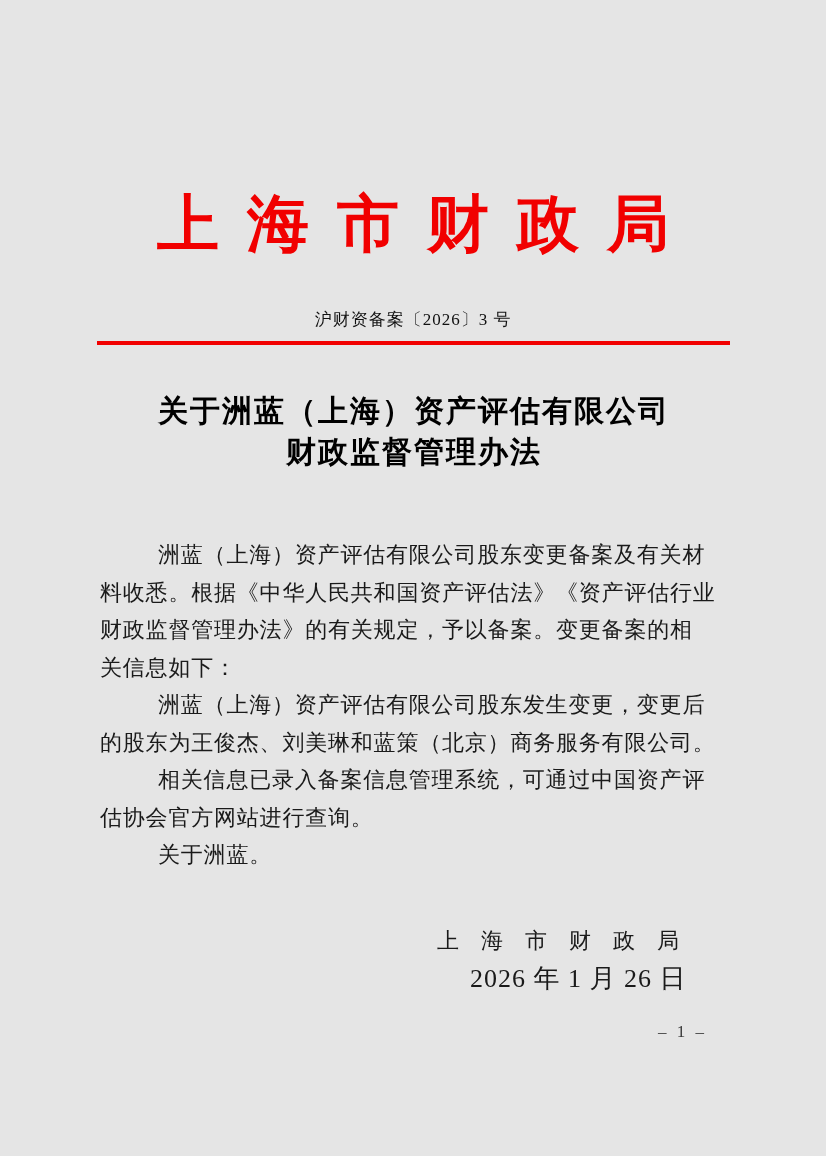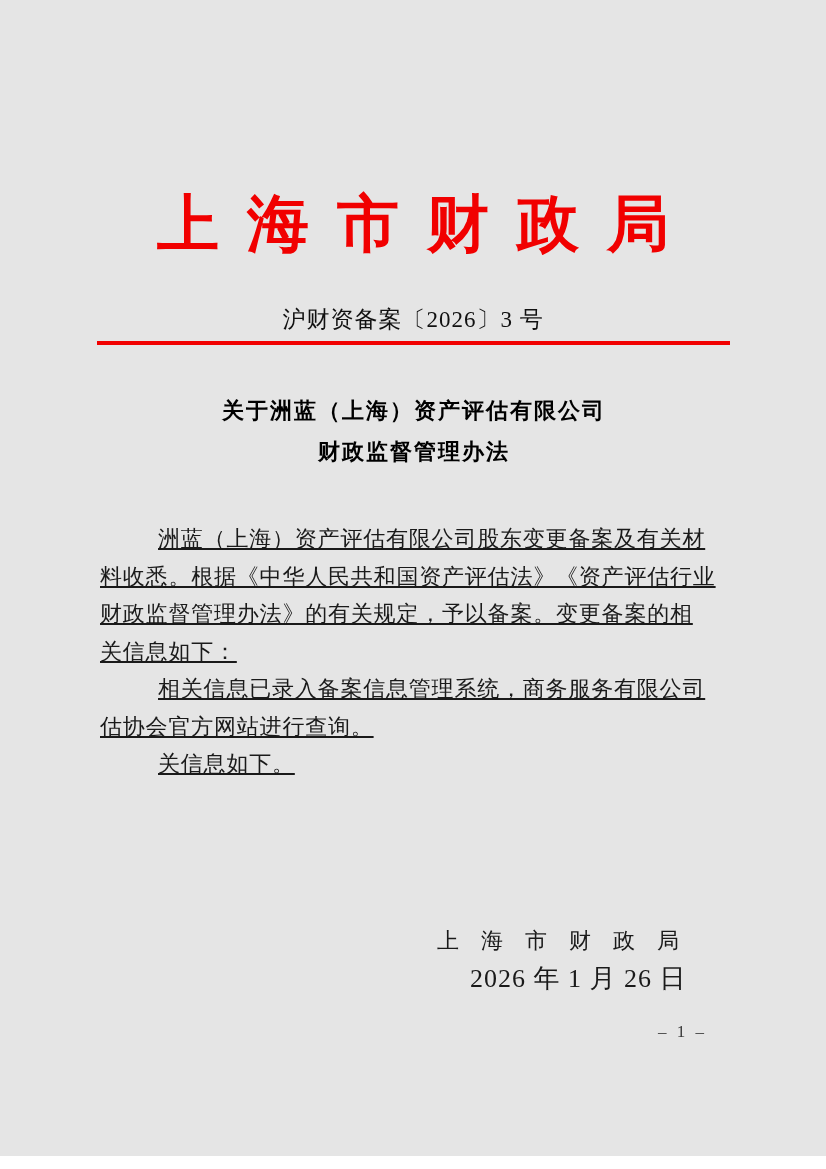--- a/index.html
+++ b/index.html
@@ -27,59 +27,58 @@
     padding-left: 28px;
     box-sizing: border-box;
     white-space: nowrap;
   }
   .doc-number {
     position: absolute;
     top: 306px;
     left: 0;
     width: 100%;
     text-align: center;
-    font-size: 23px;
+    font-size: 17px;
     line-height: 28px;
     letter-spacing: 1px;
     color: #111;
     white-space: nowrap;
   }
   .red-divider {
     position: absolute;
     top: 341px;
     left: 97px;
     width: 633px;
     height: 4px;
     background: #f10000;
   }
   .doc-title {
     position: absolute;
     top: 390px;
     left: 0;
     width: 100%;
     text-align: center;
     font-weight: bold;
-    font-size: 22px;
+    font-size: 30px;
     line-height: 41px;
     letter-spacing: 2px;
     padding-left: 2px;
     box-sizing: border-box;
     color: #000;
   }
   .body-text {
     position: absolute;
-    top: 520px;
+    top: 536px;
     left: 100px;
     width: 630px;
     font-size: 22px;
     line-height: 37.5px;
     letter-spacing: 0.8px;
     color: #1a1a1a;
     text-align: justify;
-    text-decoration: underline;
   }
   .para {
     margin: 0;
     white-space: pre-line;
     text-indent: 58px;
   }
   .signature-name {
     position: absolute;
     top: 927px;
     left: 437px;
@@ -124,23 +123,25 @@
   <div class="doc-title">
     <div>关于洲蓝（上海）资产评估有限公司</div>
     <div>财政监督管理办法</div>
   </div>
 
   <div class="body-text">
     <p class="para">洲蓝（上海）资产评估有限公司股东变更备案及有关材
 料收悉。根据《中华人民共和国资产评估法》《资产评估行业
 财政监督管理办法》的有关规定，予以备案。变更备案的相
 关信息如下：</p>
-    <p class="para">相关信息已录入备案信息管理系统，商务服务有限公司
+    <p class="para">洲蓝（上海）资产评估有限公司股东发生变更，变更后
+的股东为王俊杰、刘美琳和蓝策（北京）商务服务有限公司。</p>
+    <p class="para">相关信息已录入备案信息管理系统，可通过中国资产评
 估协会官方网站进行查询。</p>
-    <p class="para">关信息如下。</p>
+    <p class="para">关于洲蓝。</p>
   </div>
 
   <div class="signature-name">上海市财政局</div>
 
   <div class="signature-date">2026 年 1 月 26 日</div>
 
   <div class="page-number">– 1 –</div>
 
 </div>
 

